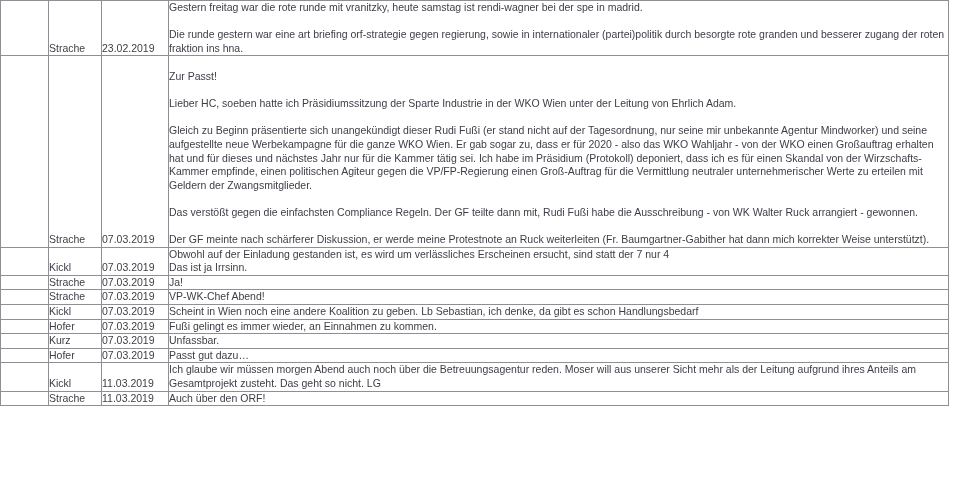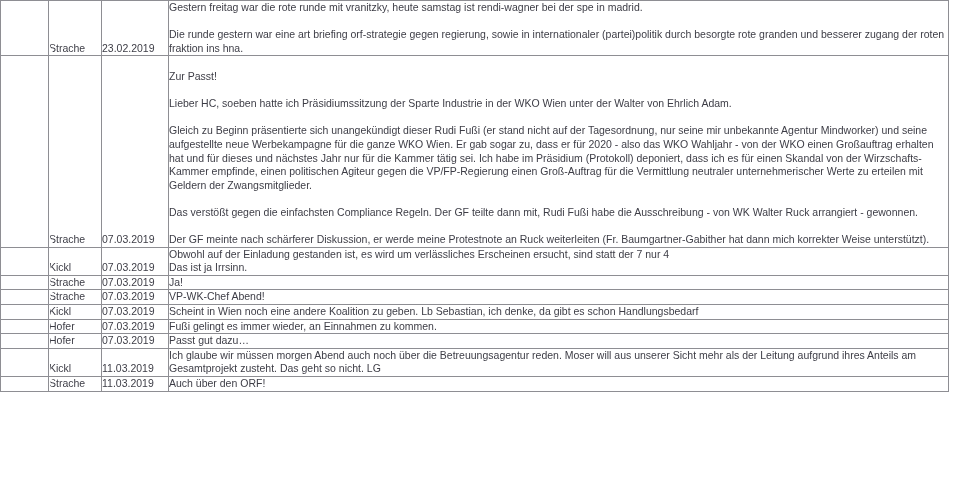--- a/index.html
+++ b/index.html
@@ -40,21 +40,20 @@
   col.c-gutter { width: 48px; }
   col.c-sender { width: 53px; }
   col.c-date   { width: 67px; }
   col.c-msg    { width: 780px; }
 
   td.gutter { border-left: 1px solid #8e8e93; }
   td.sender {
     padding-left: 5px;
     white-space: nowrap;
     overflow: hidden;
-    border-radius: 11px;
   }
   td.date {
     text-align: left;
     padding-right: 1px;
     white-space: nowrap;
   }
   td.msg {
     padding-left: 4px;
     padding-right: 3px;
     vertical-align: bottom;
@@ -92,21 +91,21 @@
           </td>
         </tr>
         <tr>
           <td class="gutter">&nbsp;</td>
           <td class="sender">Strache</td>
           <td class="date">07.03.2019</td>
           <td class="msg">
             <p class="spacer">&nbsp;</p>
             <p>Zur Passt!</p>
             <p class="spacer">&nbsp;</p>
-            <p>Lieber HC, soeben hatte ich Präsidiumssitzung der Sparte Industrie in der WKO Wien unter der Walter von Ehrlich Adam.</p>
+            <p>Lieber HC, soeben hatte ich Präsidiumssitzung der Sparte Industrie in der WKO Wien unter der Leitung von Ehrlich Adam.</p>
             <p class="spacer">&nbsp;</p>
             <p>Gleich zu Beginn präsentierte sich unangekündigt dieser Rudi Fußi (er stand nicht auf der Tagesordnung, nur seine mir unbekannte Agentur Mindworker) und seine aufgestellte neue Werbekampagne für die ganze WKO Wien. Er gab sogar zu, dass er für 2020 - also das WKO Wahljahr - von der WKO einen Großauftrag erhalten hat und für dieses und nächstes Jahr nur für die Kammer tätig sei. Ich habe im Präsidium (Protokoll) deponiert, dass ich es für einen Skandal von der Wirzschafts-Kammer empfinde, einen politischen Agiteur gegen die VP/FP-Regierung einen Groß-Auftrag für die Vermittlung neutraler unternehmerischer Werte zu erteilen mit Geldern der Zwangsmitglieder.</p>
             <p class="spacer">&nbsp;</p>
             <p>Das verstößt gegen die einfachsten Compliance Regeln. Der GF teilte dann mit, Rudi Fußi habe die Ausschreibung - von WK  Walter Ruck arrangiert - gewonnen.</p>
             <p class="spacer">&nbsp;</p>
             <p>Der GF meinte nach schärferer Diskussion, er werde meine Protestnote an Ruck weiterleiten (Fr. Baumgartner-Gabither hat dann mich korrekter Weise unterstützt).</p>
           </td>
         </tr>
         <tr>
           <td class="gutter">&nbsp;</td>
@@ -144,20 +143,28 @@
         <tr>
           <td class="gutter">&nbsp;</td>
           <td class="sender">Hofer</td>
           <td class="date">07.03.2019</td>
           <td class="msg">
             <p>Fußi gelingt es immer wieder, an Einnahmen zu kommen.</p>
           </td>
         </tr>
         <tr>
           <td class="gutter">&nbsp;</td>
+          <td class="sender">Kurz</td>
+          <td class="date">07.03.2019</td>
+          <td class="msg">
+            <p>Unfassbar.</p>
+          </td>
+        </tr>
+        <tr>
+          <td class="gutter">&nbsp;</td>
           <td class="sender">Hofer</td>
           <td class="date">07.03.2019</td>
           <td class="msg">
             <p>Passt gut dazu…</p>
           </td>
         </tr>
         <tr>
           <td class="gutter">&nbsp;</td>
           <td class="sender">Kickl</td>
           <td class="date">11.03.2019</td>

